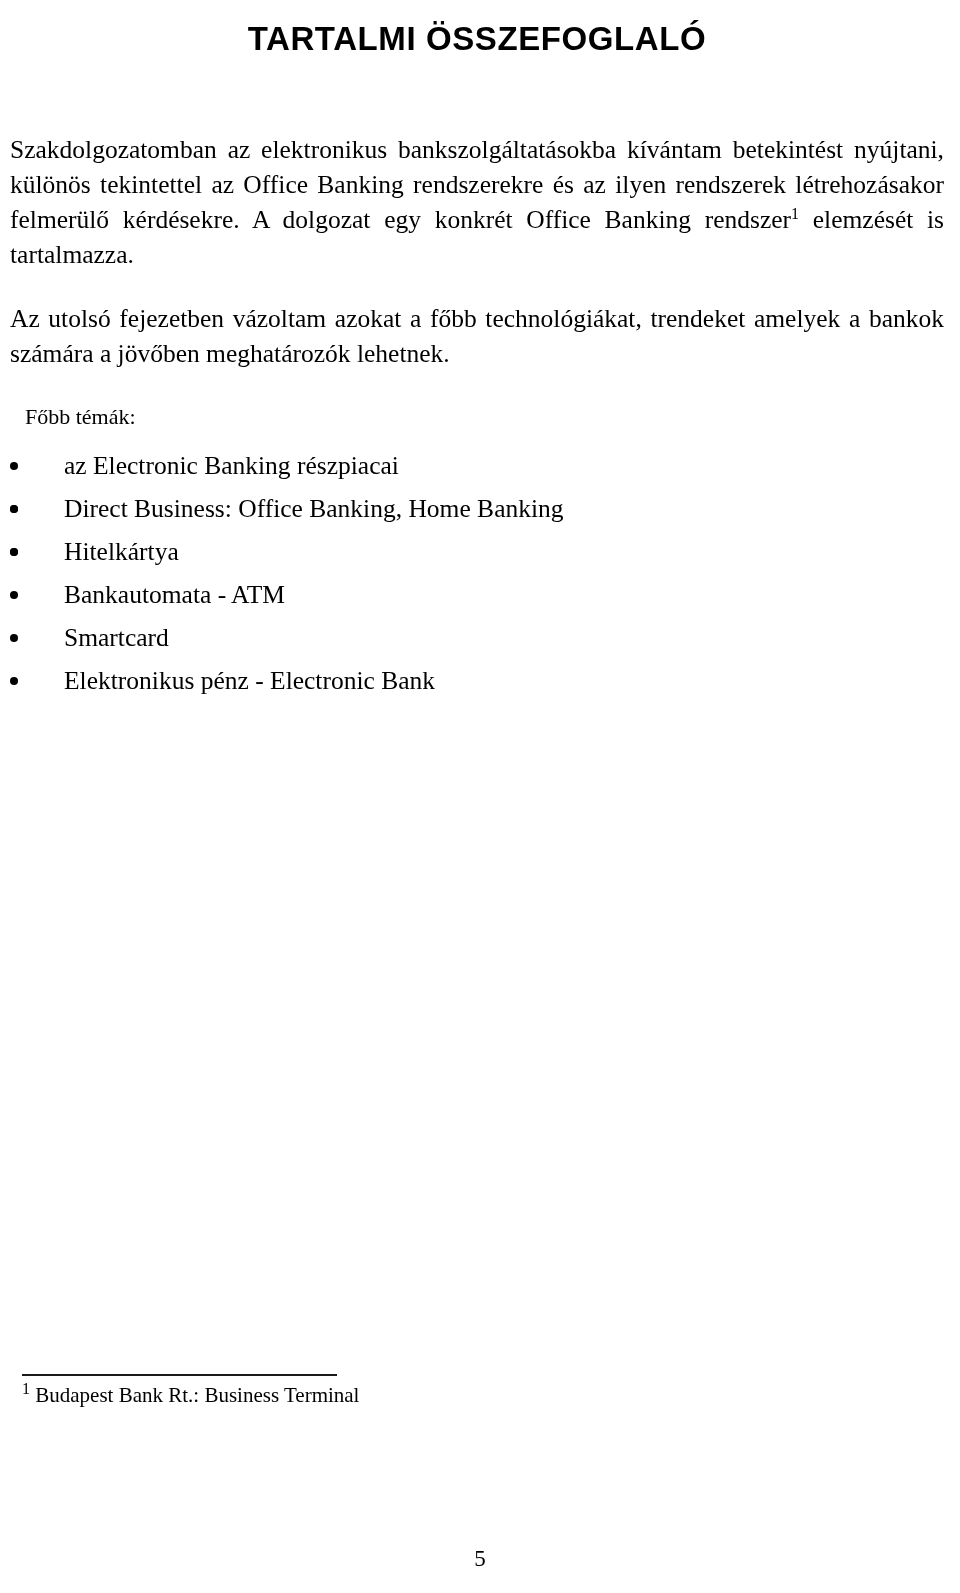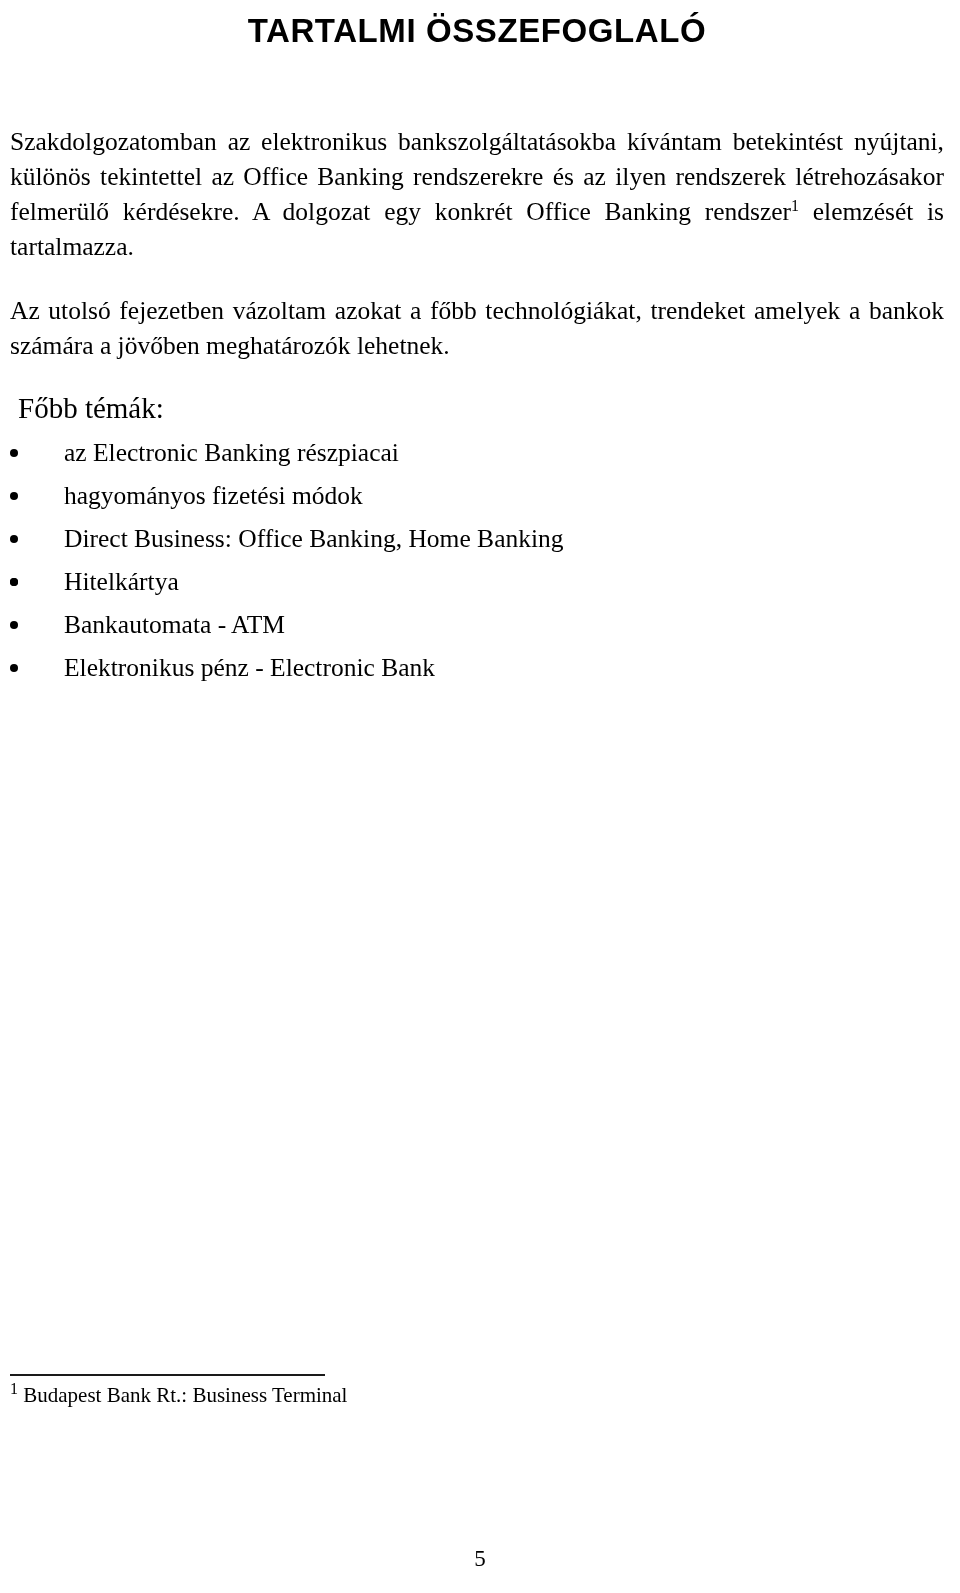--- a/index.html
+++ b/index.html
@@ -16,21 +16,21 @@
     position: relative;
     width: 960px;
     height: 1593px;
     background: #ffffff;
     overflow: hidden;
     box-sizing: border-box;
   }
   .content {
     position: absolute;
     left: 10px;
-    top: 4px;
+    top: 12px;
     width: 934px;
   }
   .doc-title {
     font-family: "Liberation Sans", "DejaVu Sans", sans-serif;
     font-weight: bold;
     font-size: 33px;
     line-height: 38px;
     letter-spacing: 0.6px;
     text-align: center;
     margin: 0;
@@ -47,23 +47,23 @@
   }
   .para-1 { margin-top: 74px; }
   .para-2 { margin-top: 29px; }
   .para sup,
   .fn-marker {
     font-size: 16px;
     line-height: 0;
     vertical-align: super;
   }
   .topics-label {
-    font-size: 29px;
+    font-size: 22px;
     line-height: 35px;
-    margin: 8px;
+    margin: 15px;
     margin-top: 28px;
     text-align: left;
   }
   ul.topics {
     list-style: none;
     margin: 0;
     padding: 0;
     margin-top: 2px;
   }
   ul.topics li {
@@ -80,21 +80,21 @@
     left: 0px;
     top: 13px;
     width: 8px;
     height: 8px;
     background: #000000;
     border-radius: 50%;
     display: block;
   }
   .footnote-area {
     position: absolute;
-    left: 10px;
+    left: 22px;
     top: 1374px;
     width: 934px;
   }
   .footnote-rule {
     width: 315px;
     height: 0;
     border: 0;
     border-top: 2px solid #1a1a1a;
     margin: 0;
   }
@@ -130,36 +130,39 @@
 
     <p class="topics-label">Főbb témák:</p>
 
     <ul class="topics">
       <li>
         <span class="bullet-dot"></span>
         <span>az Electronic Banking részpiacai</span>
       </li>
       <li>
         <span class="bullet-dot"></span>
-        <span>hagyományos fizetési módok</span>
       </li>
       <li>
         <span class="bullet-dot"></span>
         <span>Direct Business: Office Banking, Home Banking</span>
       </li>
       <li>
         <span class="bullet-dot"></span>
       </li>
       <li>
         <span class="bullet-dot"></span>
         <span>Hitelkártya</span>
       </li>
       <li>
         <span class="bullet-dot"></span>
         <span>Bankautomata - ATM</span>
+      </li>
+      <li>
+        <span class="bullet-dot"></span>
+        <span>Smartcard</span>
       </li>
       <li>
         <span class="bullet-dot"></span>
         <span>Elektronikus pénz - Electronic Bank</span>
       </li>
     </ul>
 
   </div>
 
   <div class="footnote-area">

